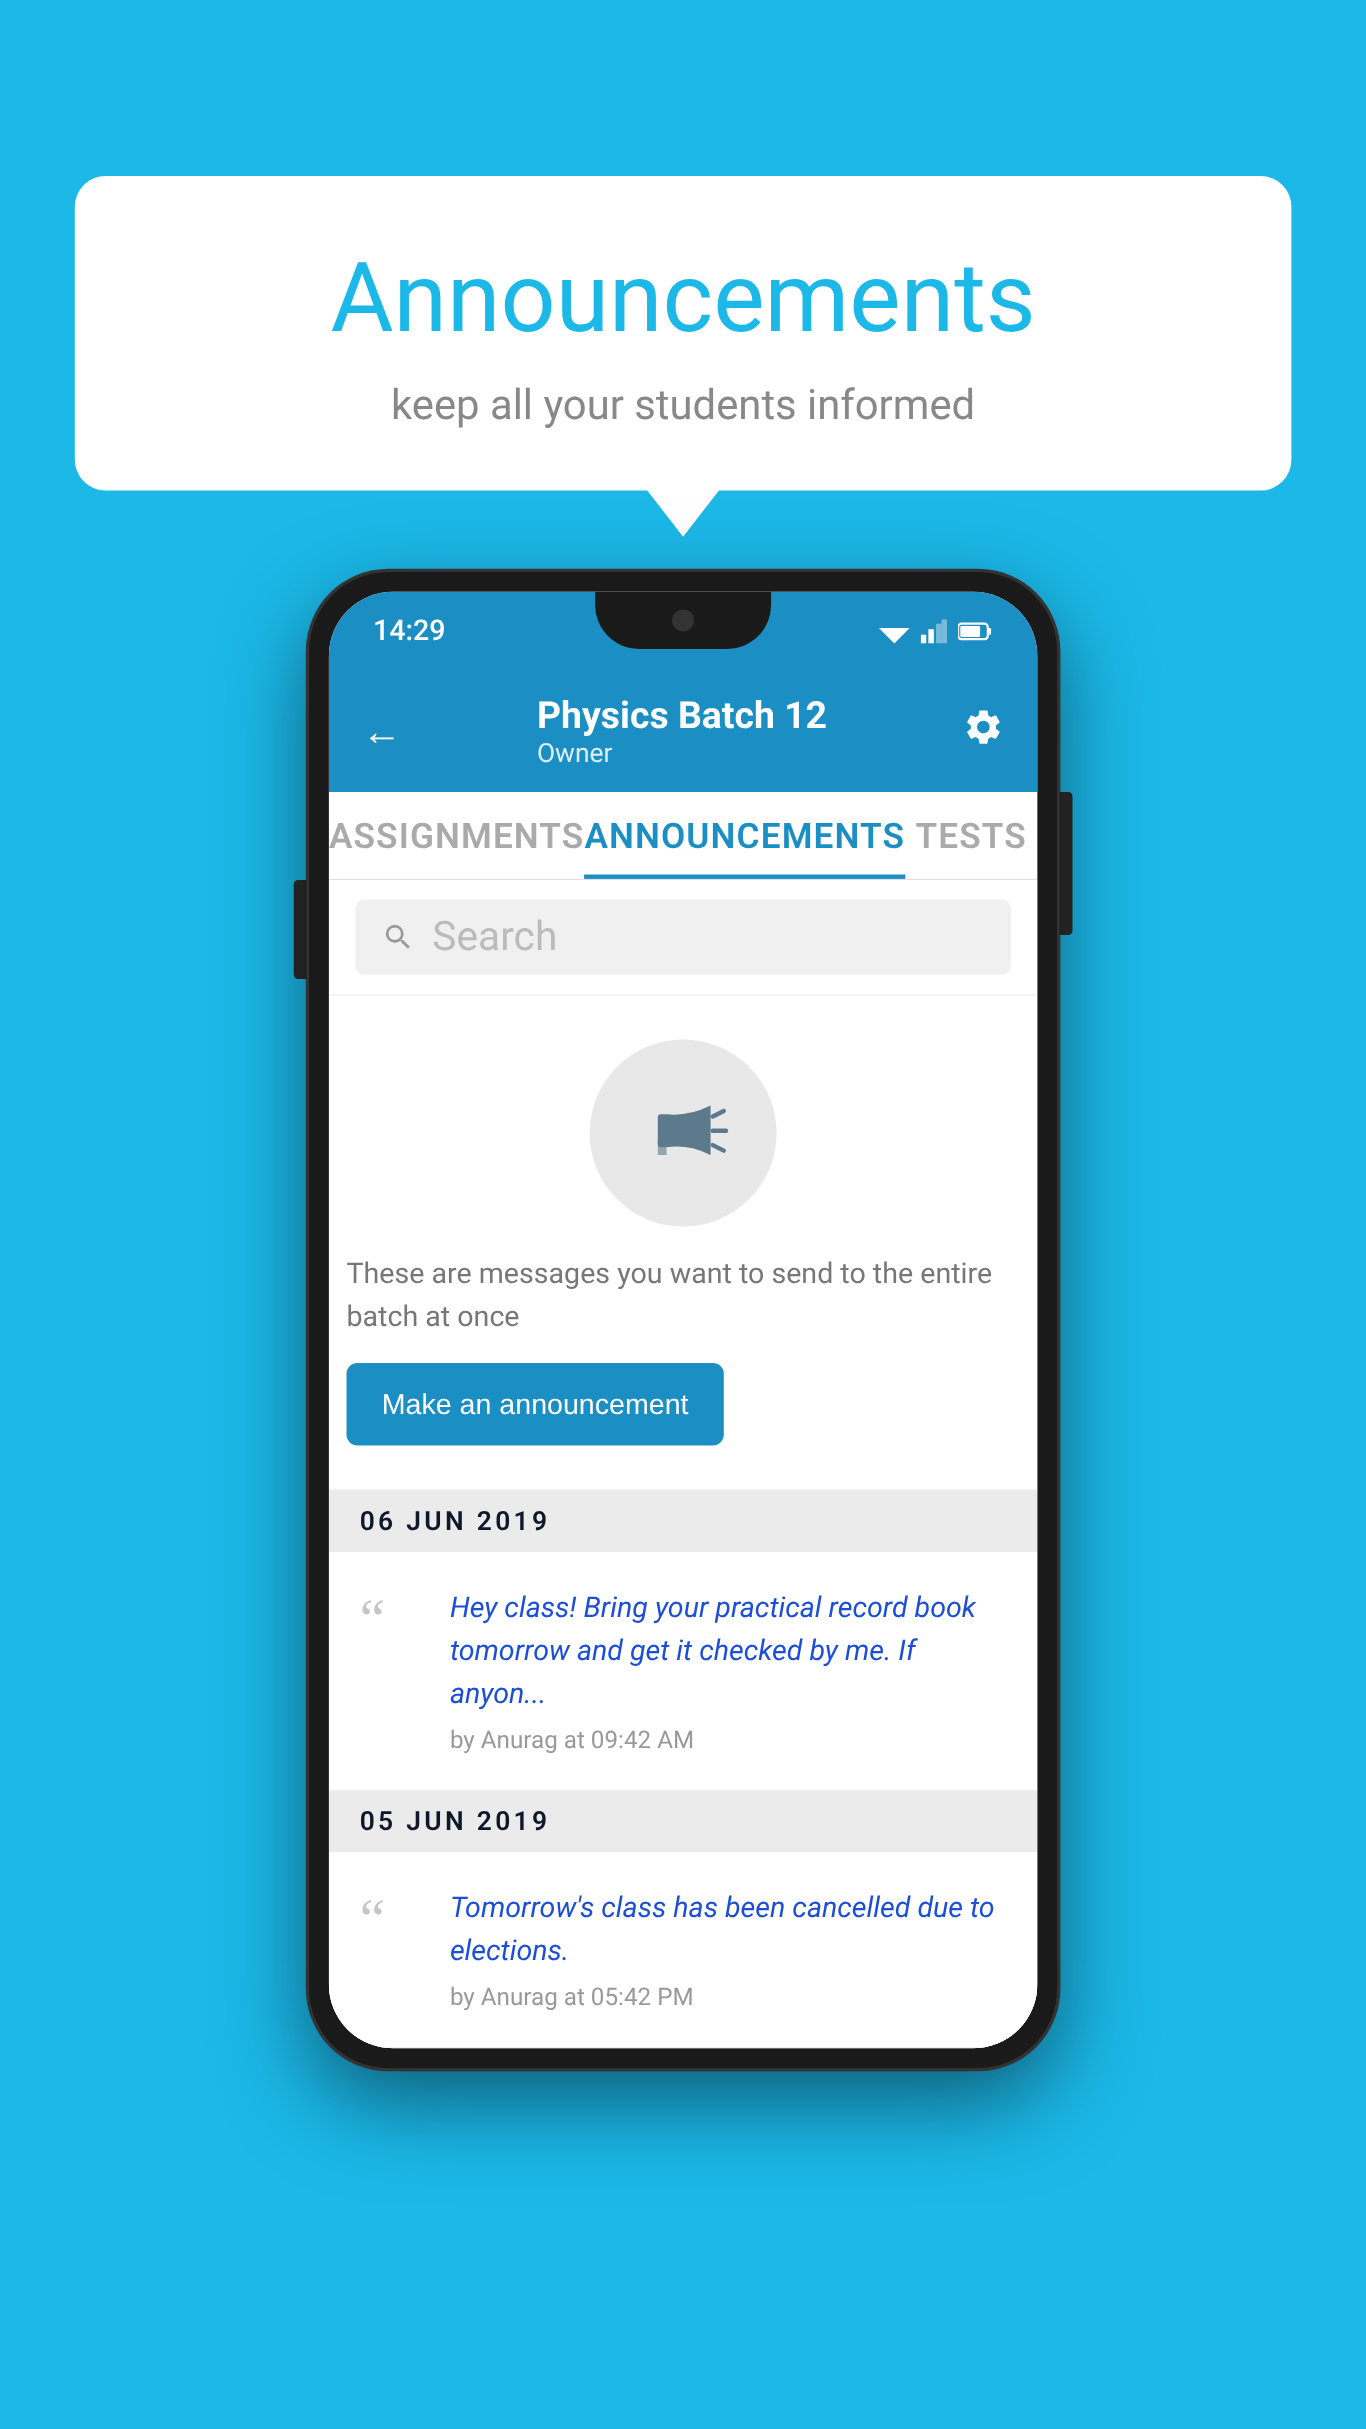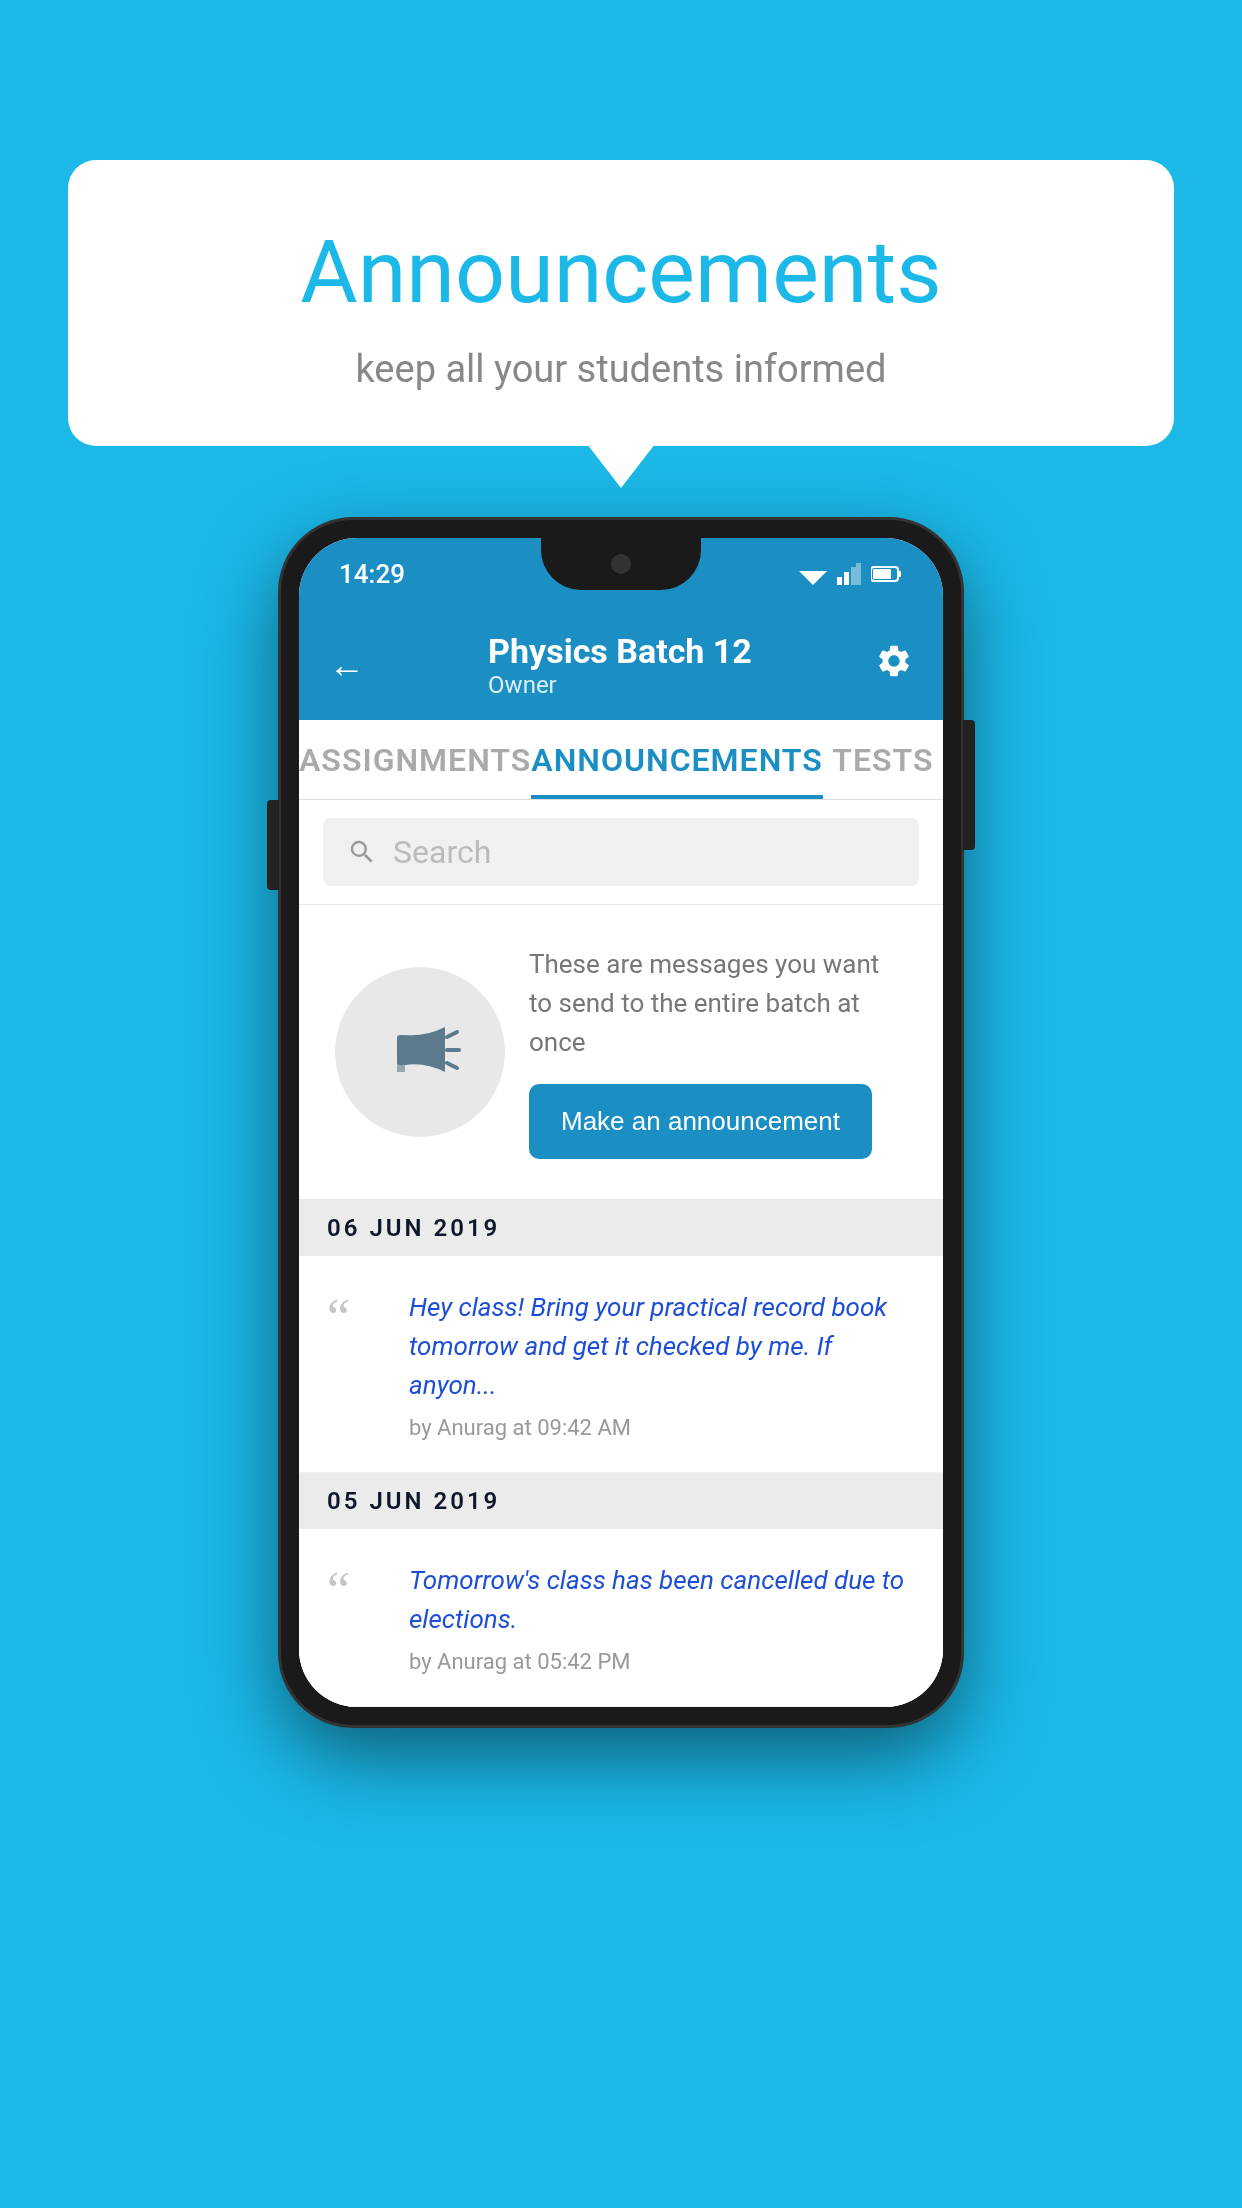--- a/index.html
+++ b/index.html
@@ -219,32 +219,33 @@
     .search-bar {
       background: #f0f0f0;
       border-radius: 8px;
       height: 68px;
       display: flex;
       align-items: center;
       padding: 0 24px;
       gap: 16px;
     }
     .search-text {
-      font-size: 32px;
+      font-size: 37px;
       color: #bbb;
     }
 
     
     .promo-block {
       background: white;
       display: flex;
       align-items: center;
-      padding: 40px 36px;
+      padding: 40px 16px;
       gap: 24px;
       border-bottom: 1px solid #e8e8e8;
+      flex-direction: column;
     }
     .promo-icon-circle {
       width: 170px;
       height: 170px;
       border-radius: 50%;
       background: #e8e8e8;
       display: flex;
       align-items: center;
       justify-content: center;
       flex-shrink: 0;

